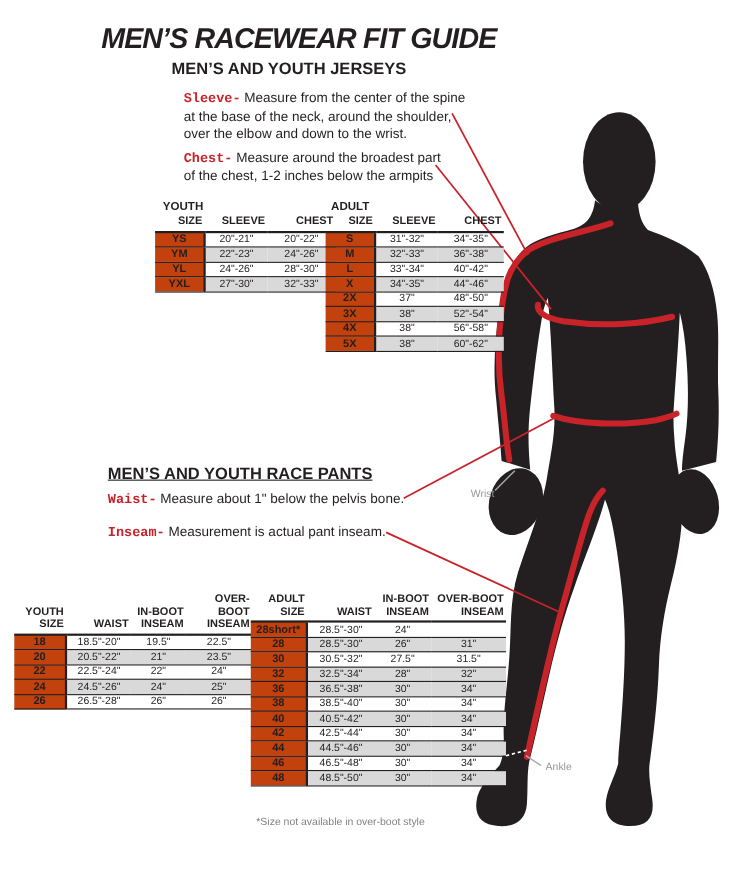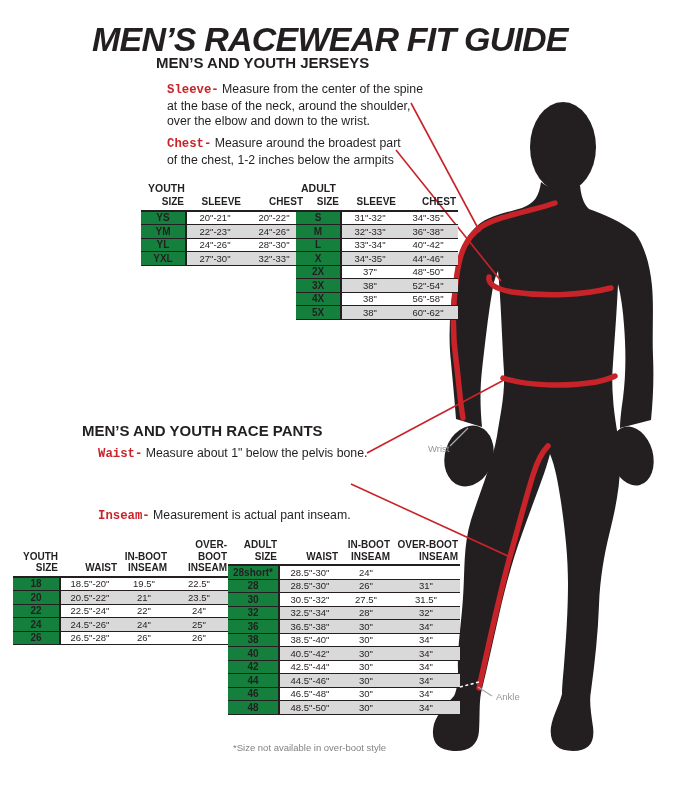--- a/index.html
+++ b/index.html
@@ -1,30 +1,30 @@
 <!DOCTYPE html>
 <html><head>
 <meta charset="utf-8">
 <style>
   html,body{margin:0;padding:0;background:#fff;}
   .page{position:relative;width:686px;height:800px;background:#ffffff;overflow:hidden;
         font-family:"Liberation Sans",sans-serif;color:#231f20;}
   .abs{position:absolute;}
-  .page-title{left:92px;top:20px;font-size:34px;font-weight:bold;font-style:italic;letter-spacing:-0.8px;white-space:nowrap;}
+  .page-title{left:92px;top:20px;font-size:26px;font-weight:bold;font-style:italic;letter-spacing:-0.8px;white-space:nowrap;}
   .sec-head{font-size:15px;font-weight:bold;white-space:nowrap;}
   .note{font-size:12.3px;line-height:15.5px;white-space:nowrap;}
   .red{color:#c9232a;font-weight:bold;font-family:Liberation Mono, monospace;}
   .grp{font-size:10.5px;font-weight:bold;}
   .footnote{font-size:9.5px;color:#808285;white-space:nowrap;}
 
   .tbl table{border-collapse:collapse;table-layout:fixed;}
   .tbl th{font-size:10px;line-height:11.5px;font-weight:bold;padding:0 2px 2px 2px;
           border-bottom:2px solid #231f20;white-space:pre-line;vertical-align:bottom;text-align:right;}
   .tbl td{font-size:9.5px;height:12.5px;text-align:center;border-bottom:1.5px solid #231f20;padding:0 2px;}
-  .tbl td.size{font-weight:bold;font-size:10px;border-right:2px solid #231f20;background:#15803d;}
+  .tbl td.size{font-weight:bold;font-size:10px;border-right:2px solid #231f20;background:#c2410c;}
   .tbl tr.shade td:not(.size){background:#d9d9d9;}
 
   #youth-jersey .c0{width:40px}#youth-jersey .c1{width:52px}#youth-jersey .c2{width:58px}
   #adult-jersey .c0{width:40px}#adult-jersey .c1{width:52px}#adult-jersey .c2{width:56px}
   #youth-pants .c0{width:42px}#youth-pants .c1{width:54px}#youth-pants .c2{width:46px}#youth-pants .c3{width:56px}
   #adult-pants .c0{width:46px}#adult-pants .c1{width:56px}#adult-pants .c2{width:48px}#adult-pants .c3{width:64px}
 
   svg{display:block;}
 </style>
 </head>
@@ -211,28 +211,28 @@
           </tr>
           <tr class="shade">
             <td class="c0 size">5X</td>
             <td class="c1">38"</td>
             <td class="c2">60"-62"</td>
           </tr>
         </tbody>
       </table>
     </div>
 
-  <div class="abs sec-head" style="left:82px;top:422px;">MEN’S AND YOUTH RACE PANTS</div>
+  <div class="abs sec-head" style="left:98px;top:422px;text-decoration:underline;">MEN’S AND YOUTH RACE PANTS</div>
 
   <div class="abs note" style="left:98px;top:446px;">
     <span class="red">Waist-</span>
     <span>Measure about 1" below the pelvis bone.</span>
   </div>
 
-  <div class="abs note" style="left:98px;top:476px;margin-top:32px;">
+  <div class="abs note" style="left:98px;top:476px;">
     <span class="red">Inseam-</span>
     <span>Measurement is actual pant inseam.</span>
   </div>
 
   <div class="abs tbl" id="youth-pants" style="left:13px;top:539px;">
       <table>
         <thead>
           <tr>
             <th class="c0">YOUTH
 SIZE</th>

